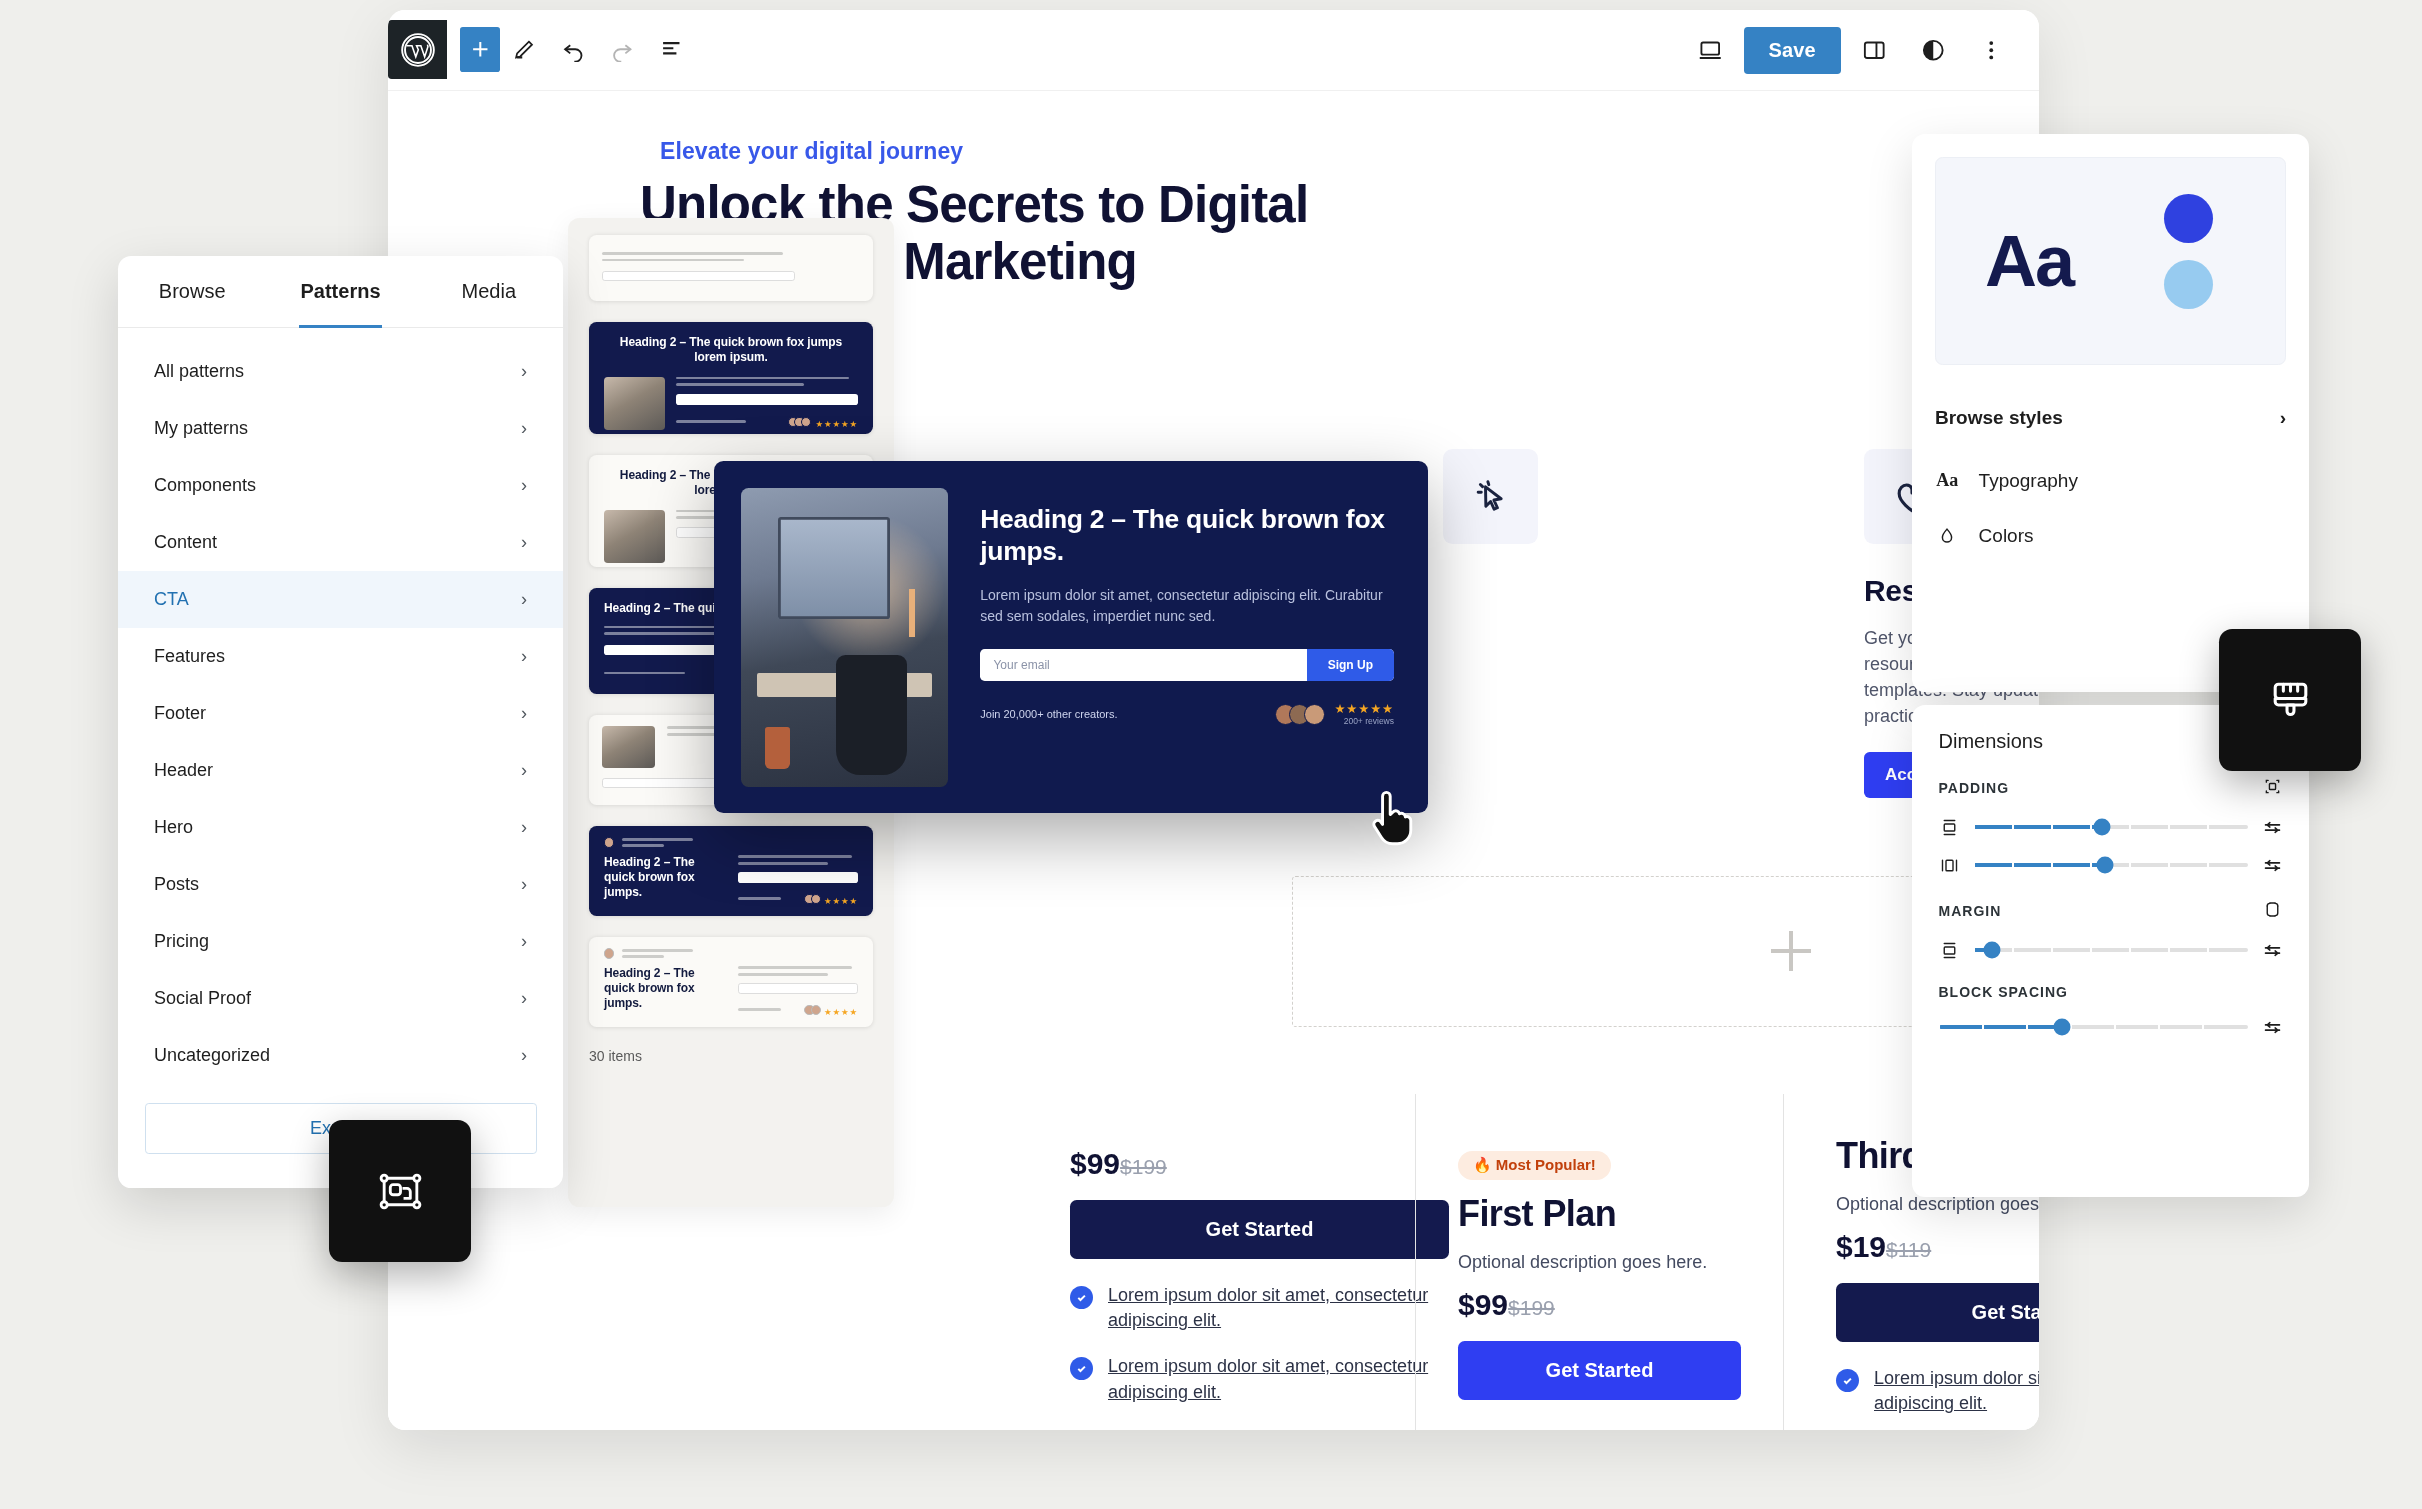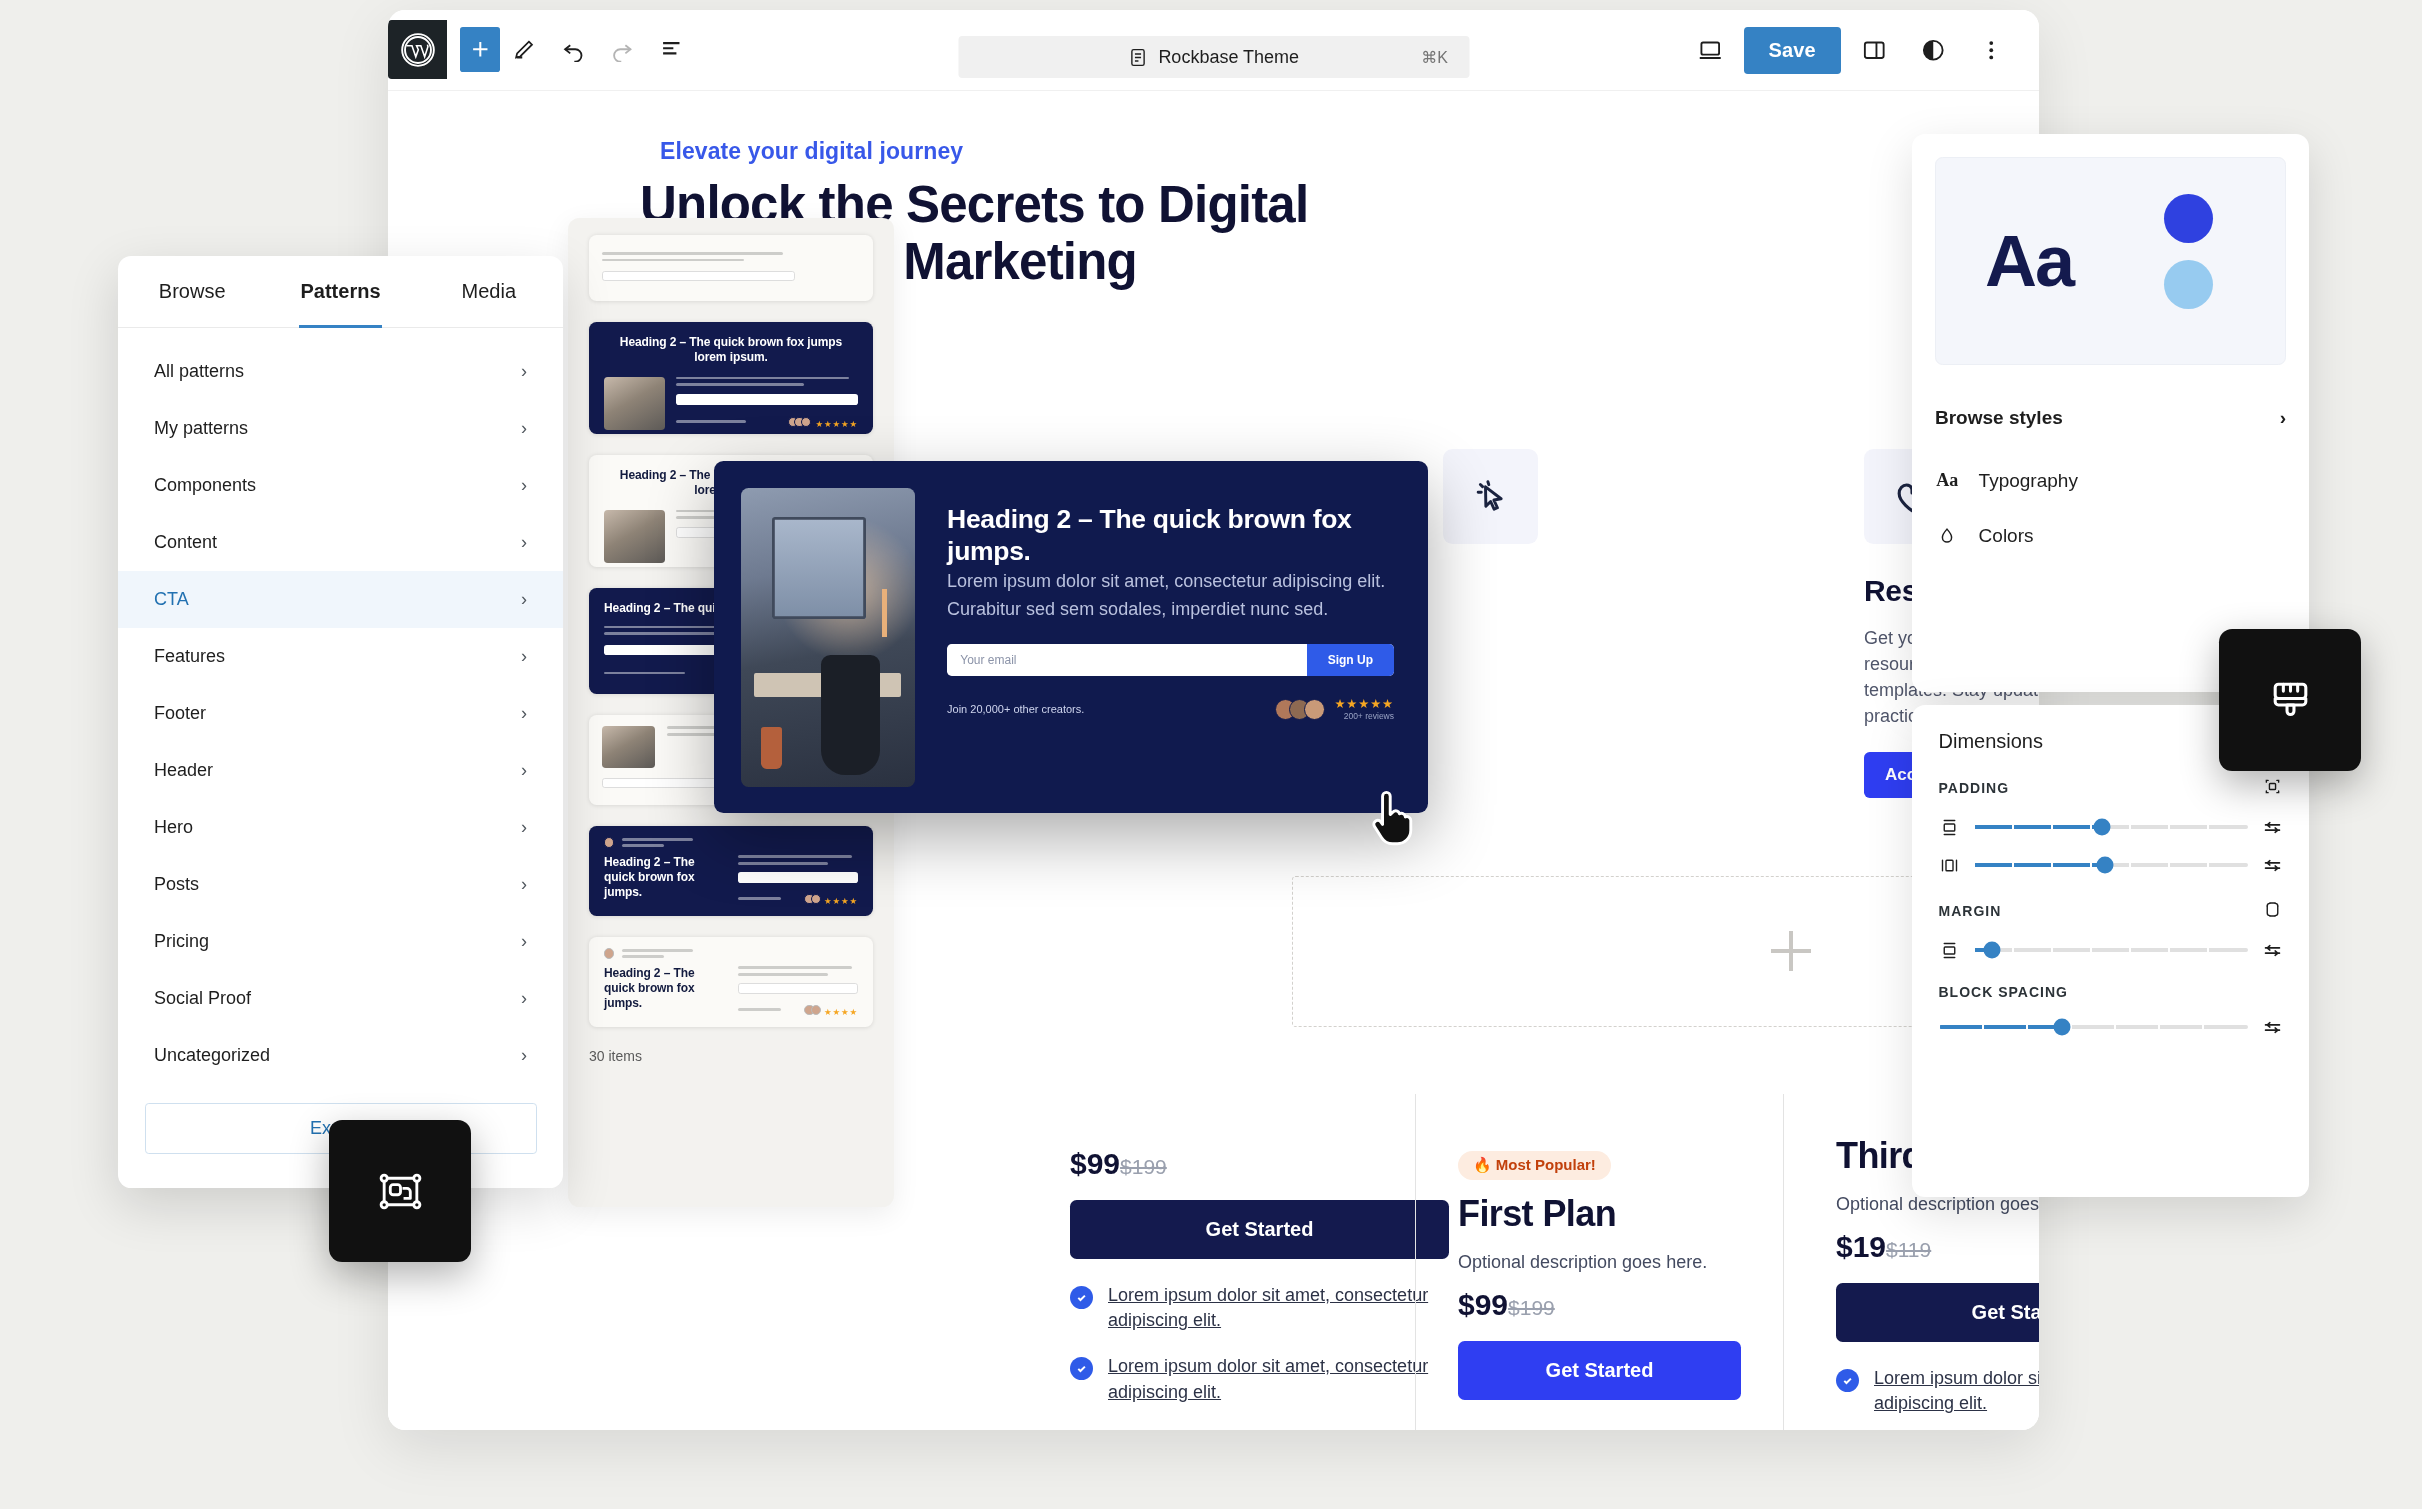--- a/index.html
+++ b/index.html
@@ -313,21 +313,21 @@
   .drag-img .lamp {
     position: absolute; right: 16%; top: 34%; width: 3%; height: 16%;
     background: #e8b07a;
   }
   .drag-img .plant {
     position: absolute; left: 12%; bottom: 6%; width: 12%; height: 14%;
     background: #b4603c; border-radius: 2.8px 2.8px 5.7px 5.7px;
   }
   .drag-body { flex: 1 1 auto; padding: 42px 34px 0 32px; }
   .drag-h { color: #fff; font-size: 26.5px; font-weight: 800; line-height: 1.22; letter-spacing: -0.3px; }
-  .drag-p { color: #b9c1de; font-size: 18px; line-height: 1.55; }
+  .drag-p { color: #b9c1de; font-size: 14px; line-height: 1.55; margin-top: 17px; }
   .drag-form { display: flex; margin-top: 21px; background: #fff; border-radius: 4.7px; overflow: hidden; height: 32px; }
   .drag-form .inp { flex: 1 1 auto; display: flex; align-items: center; padding-left: 13.2px; color: #8b93a8; font-size: 12px; }
   .drag-form .sub { background: #2f5be8; color: #fff; font-size: 12px; font-weight: 600; padding: 0 21px; display: flex; align-items: center; }
   .drag-foot { display: flex; align-items: center; justify-content: space-between; margin-top: 21px; }
   .drag-foot .join { color: #cfd5ee; font-size: 11px; }
   .drag-avs { display: flex; align-items: center; }
   .drag-avs .a {
     width: 21px; height: 21px; border-radius: 50%; border: 1.9px solid #101a4e;
     margin-left: -6.6px;
   }
@@ -378,28 +378,20 @@
               <path d="M20 12H10a6 6 0 0 0 0 12h1"></path>
             </svg>
         </div>
         <div class="tb-btn">
           <svg viewBox="0 0 24 24" stroke="#1e1e1e" stroke-width="2" fill="none">
               <path d="M4 6h16M4 11h10M4 16h13"></path>
             </svg>
         </div>
       </div>
 
-      <div class="doc-chip">
-        <svg viewBox="0 0 24 24" stroke="#1e1e1e" stroke-width="1.6" fill="none">
-          <rect x="5" y="3" width="14" height="18" rx="2"></rect>
-            <path d="M8.5 8h7M8.5 12h7M8.5 16h4"></path>
-        </svg>
-        <span>Rockbase Theme</span>
-        <span class="kbd">⌘K</span>
-      </div>
 
       <div class="tb-right">
         <div class="tb-btn">
           <svg viewBox="0 0 24 24" stroke="#1e1e1e" stroke-width="1.7" fill="none">
               <rect x="4" y="5" width="16" height="11" rx="1.5"></rect>
               <path d="M2.5 19h19"></path>
             </svg>
         </div>
         <button class="save-btn">Save</button>
         <div class="tb-btn">

